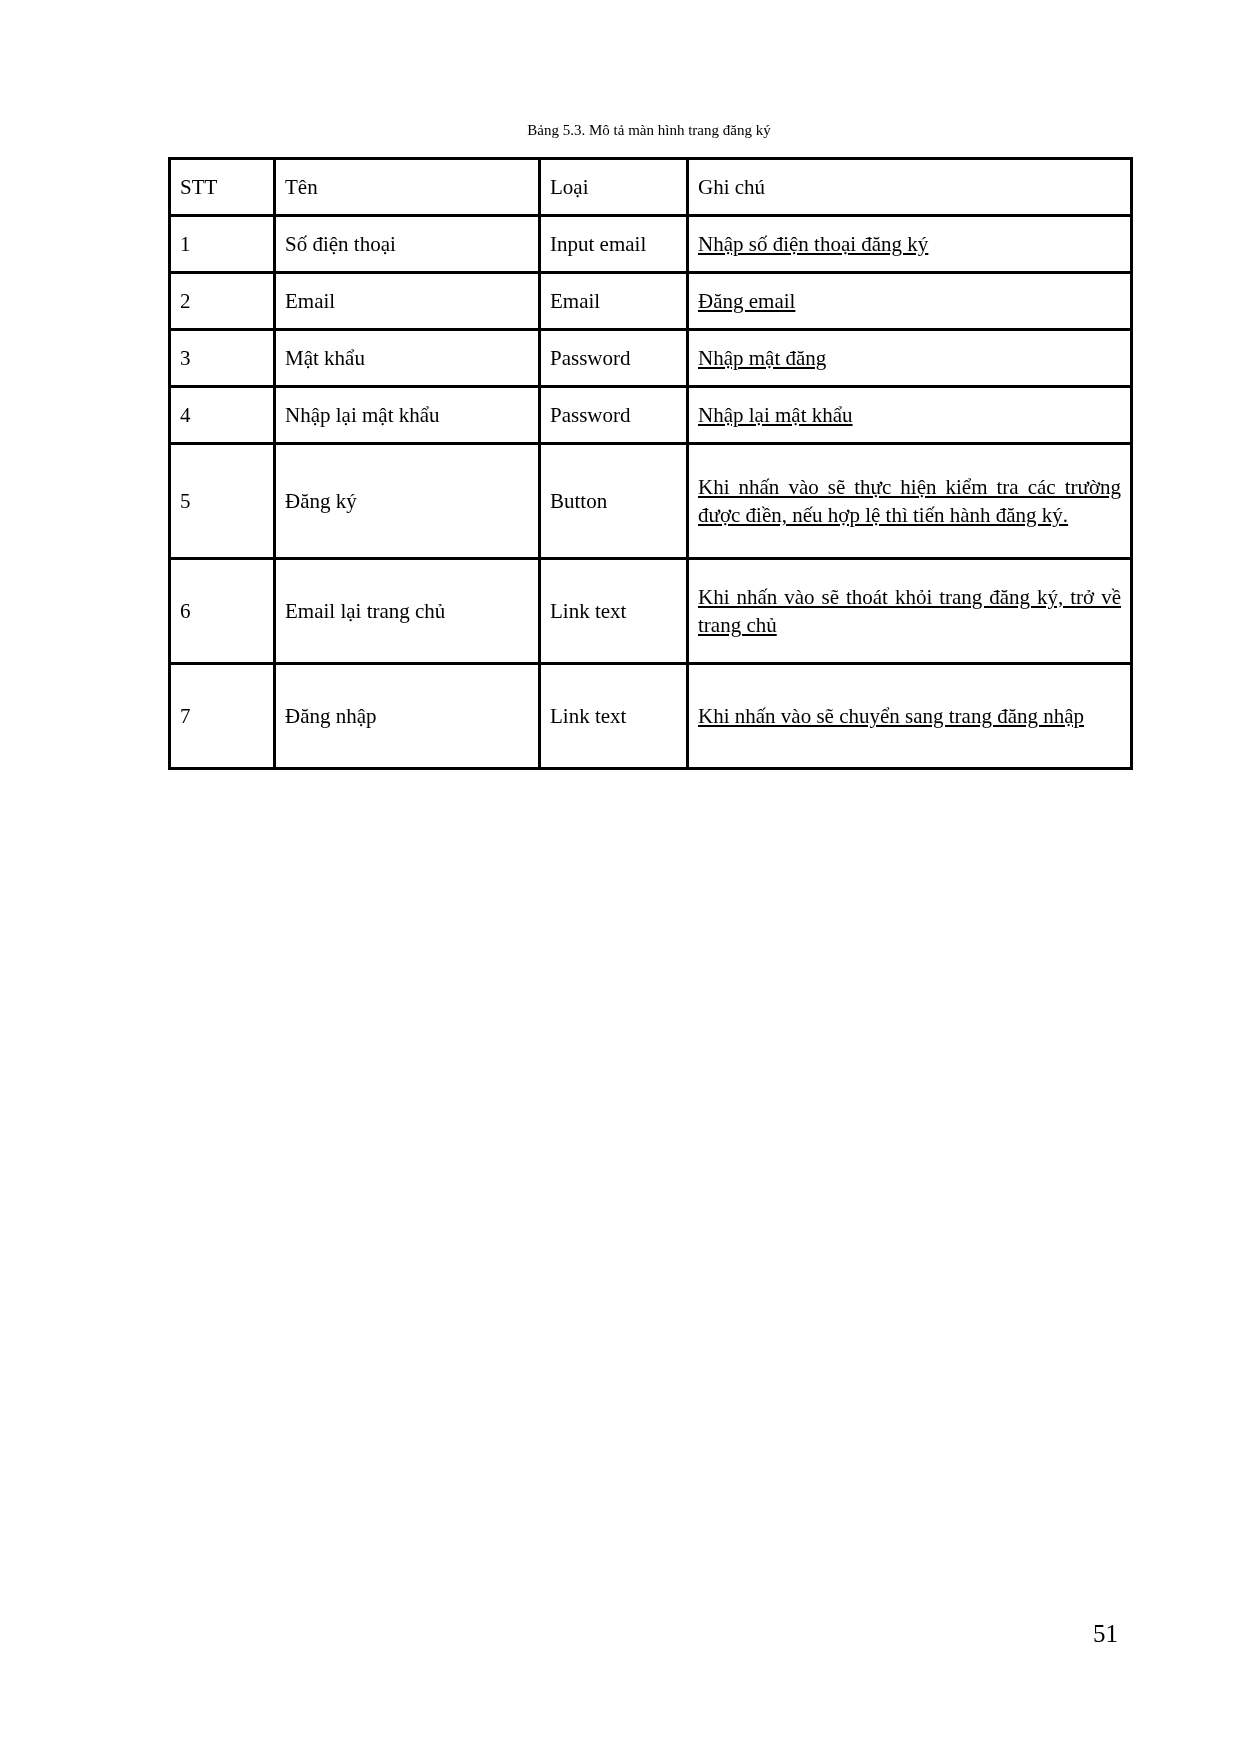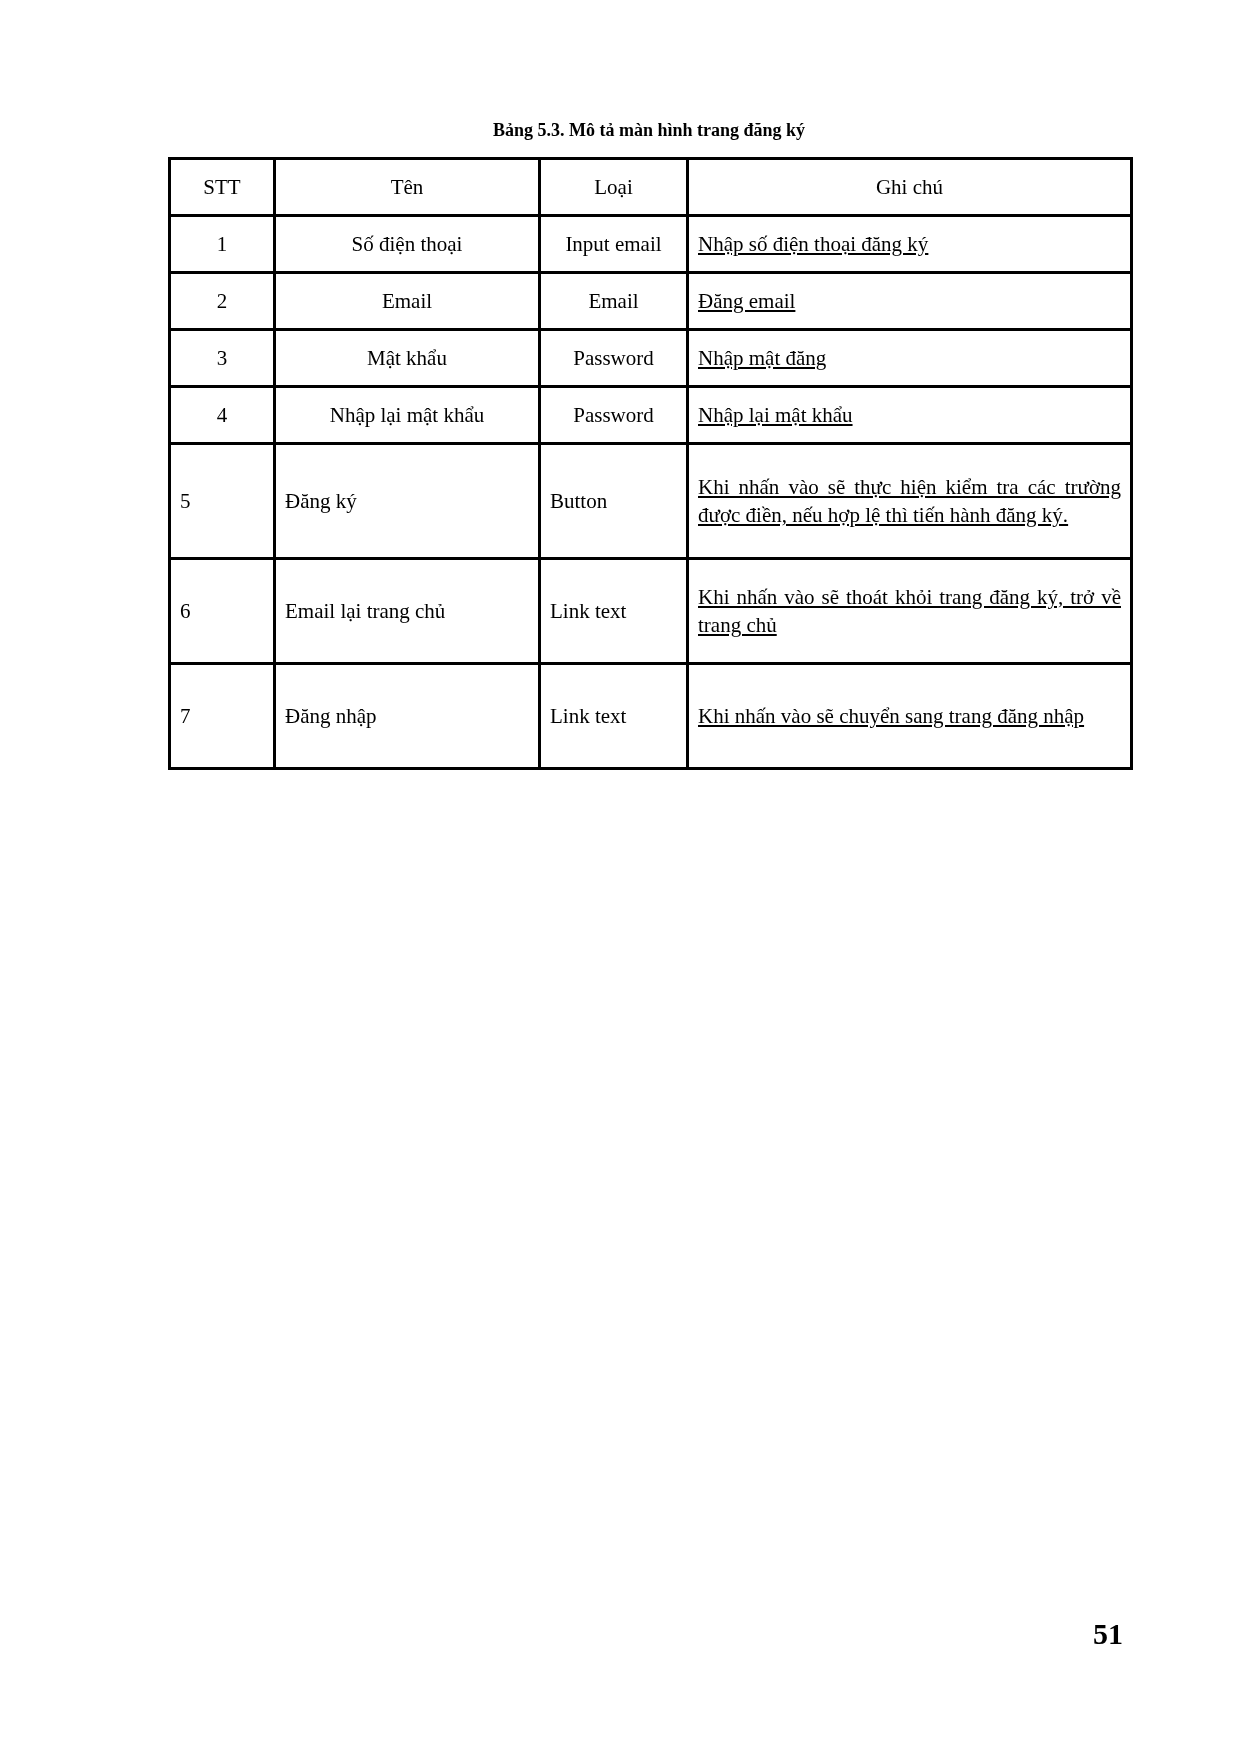--- a/index.html
+++ b/index.html
@@ -14,22 +14,22 @@
       overflow: hidden;
       font-family: "Liberation Serif", "DejaVu Serif", serif;
       color: #000;
     }
     .caption {
       position: absolute;
       left: 168px;
       width: 962px;
       top: 117px;
       text-align: center;
-      font-weight: bold;
-      font-size: 18px;
+      font-weight: normal;
+      font-size: 15px;
       line-height: 26px;
     }
     table.desc {
       position: absolute;
       left: 168px;
       top: 157px;
       width: 962px;
       border-collapse: collapse;
       table-layout: fixed;
       font-size: 21px;
@@ -42,30 +42,29 @@
     table.desc td {
       border: 3px solid #000;
       padding: 0 9px;
       vertical-align: middle;
       text-align: left;
     }
     table.desc td.note {
       text-align: justify;
       text-decoration: underline;
     }
-    tr.h-60 td { height: 54px; text-align: center; }
+    tr.h-60 td { height: 54px; }
     tr.h-118 td { height: 112px; }
     tr.h-108 td { height: 102px; }
     .page-number {
       position: absolute;
       left: 1093px;
       top: 1620px;
-      font-size: 30px;
+      font-size: 25px;
       line-height: 28px;
-      font-weight: bold;
     }
   </style>
 </head>
 <body>
 
 <div class="caption">Bảng 5.3. Mô tả màn hình trang đăng ký</div>
 
 <table class="desc">
   <colgroup>
     <col class="c-stt">

